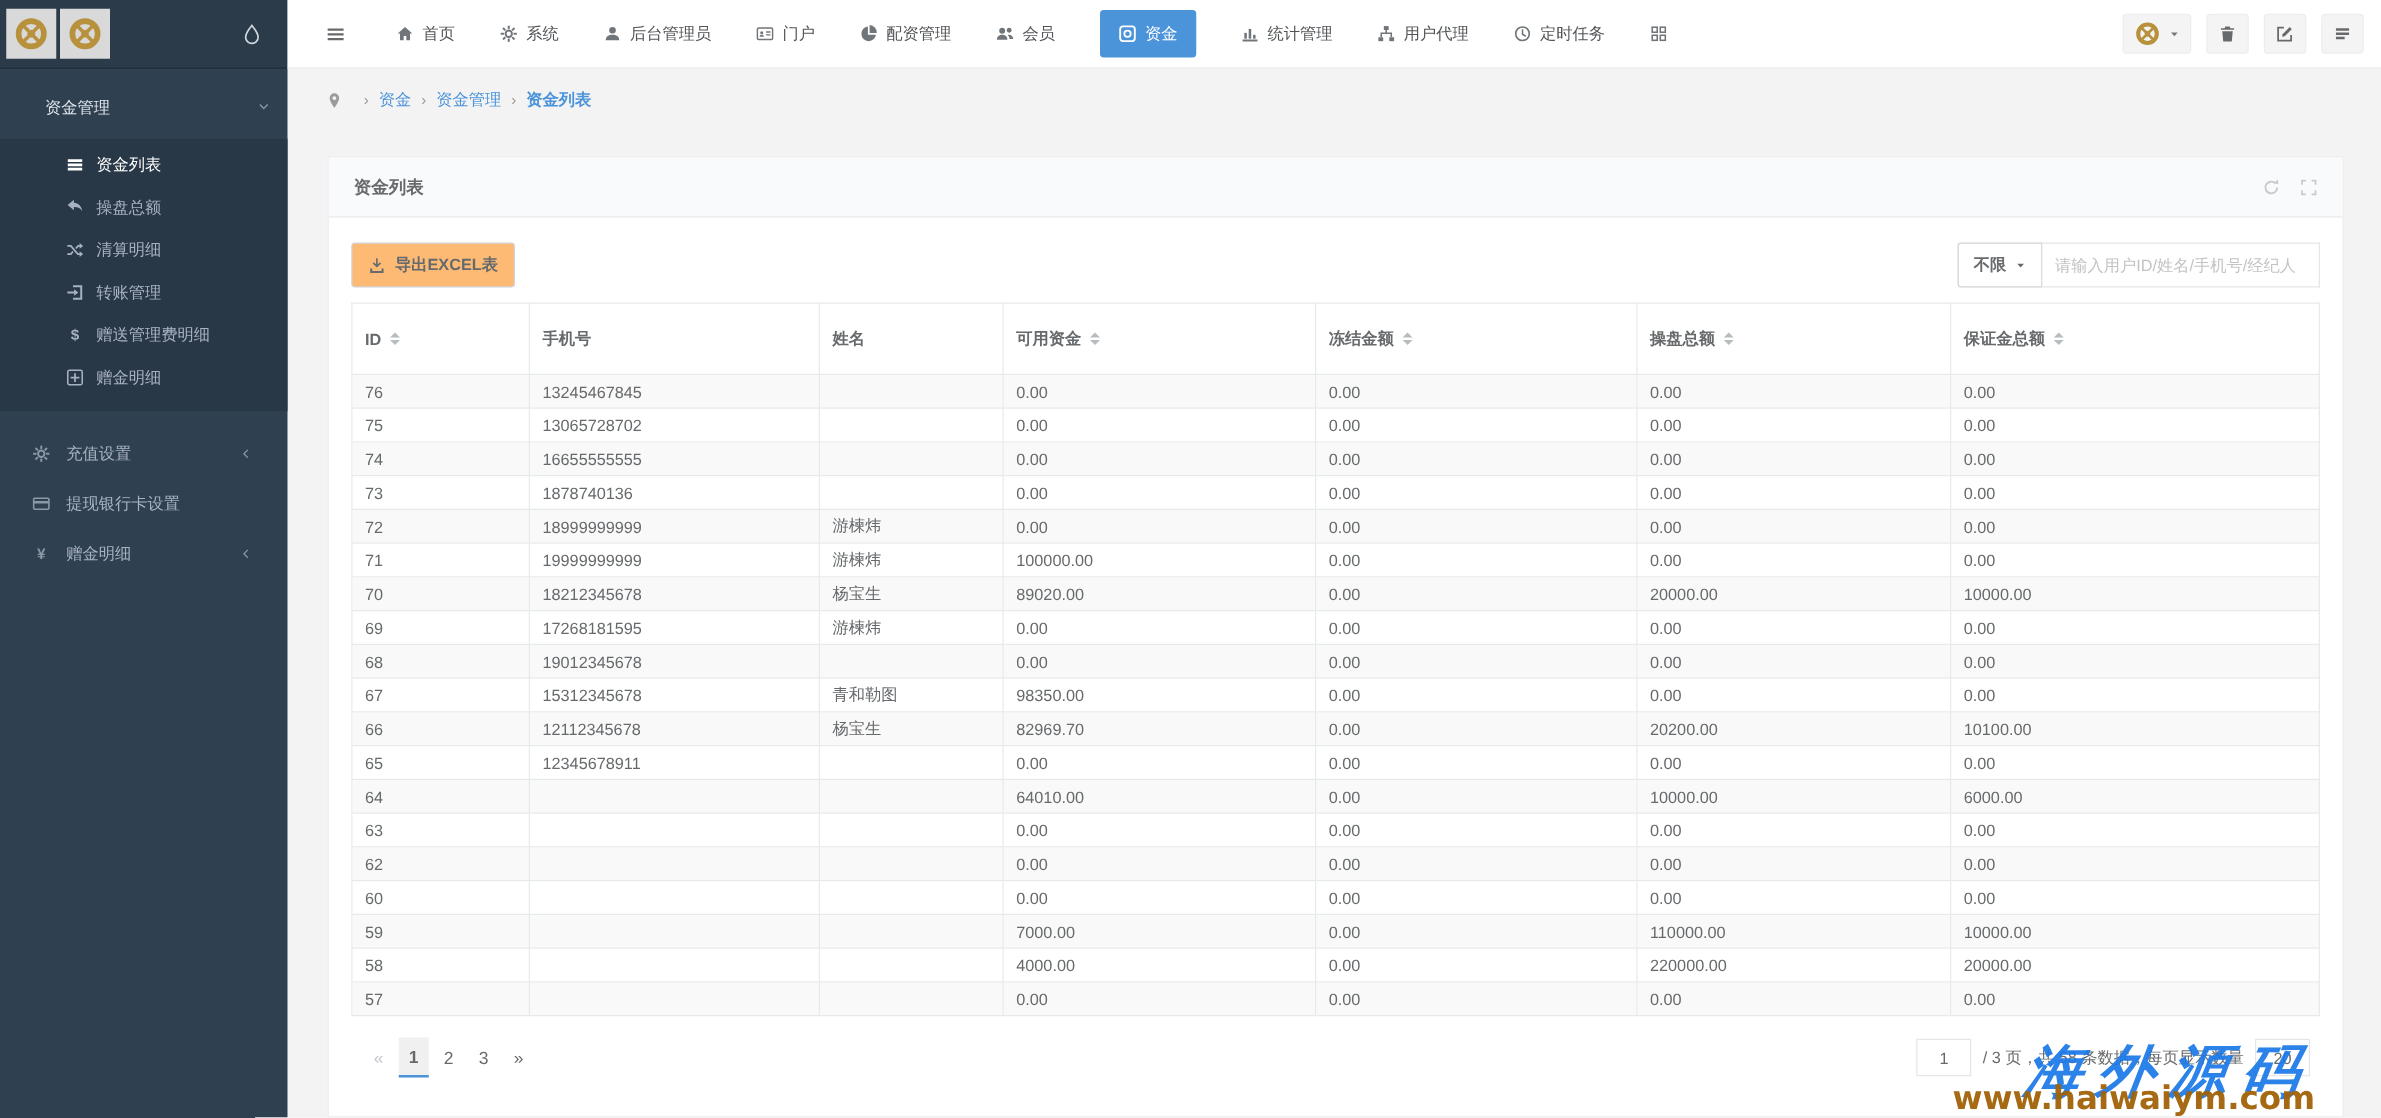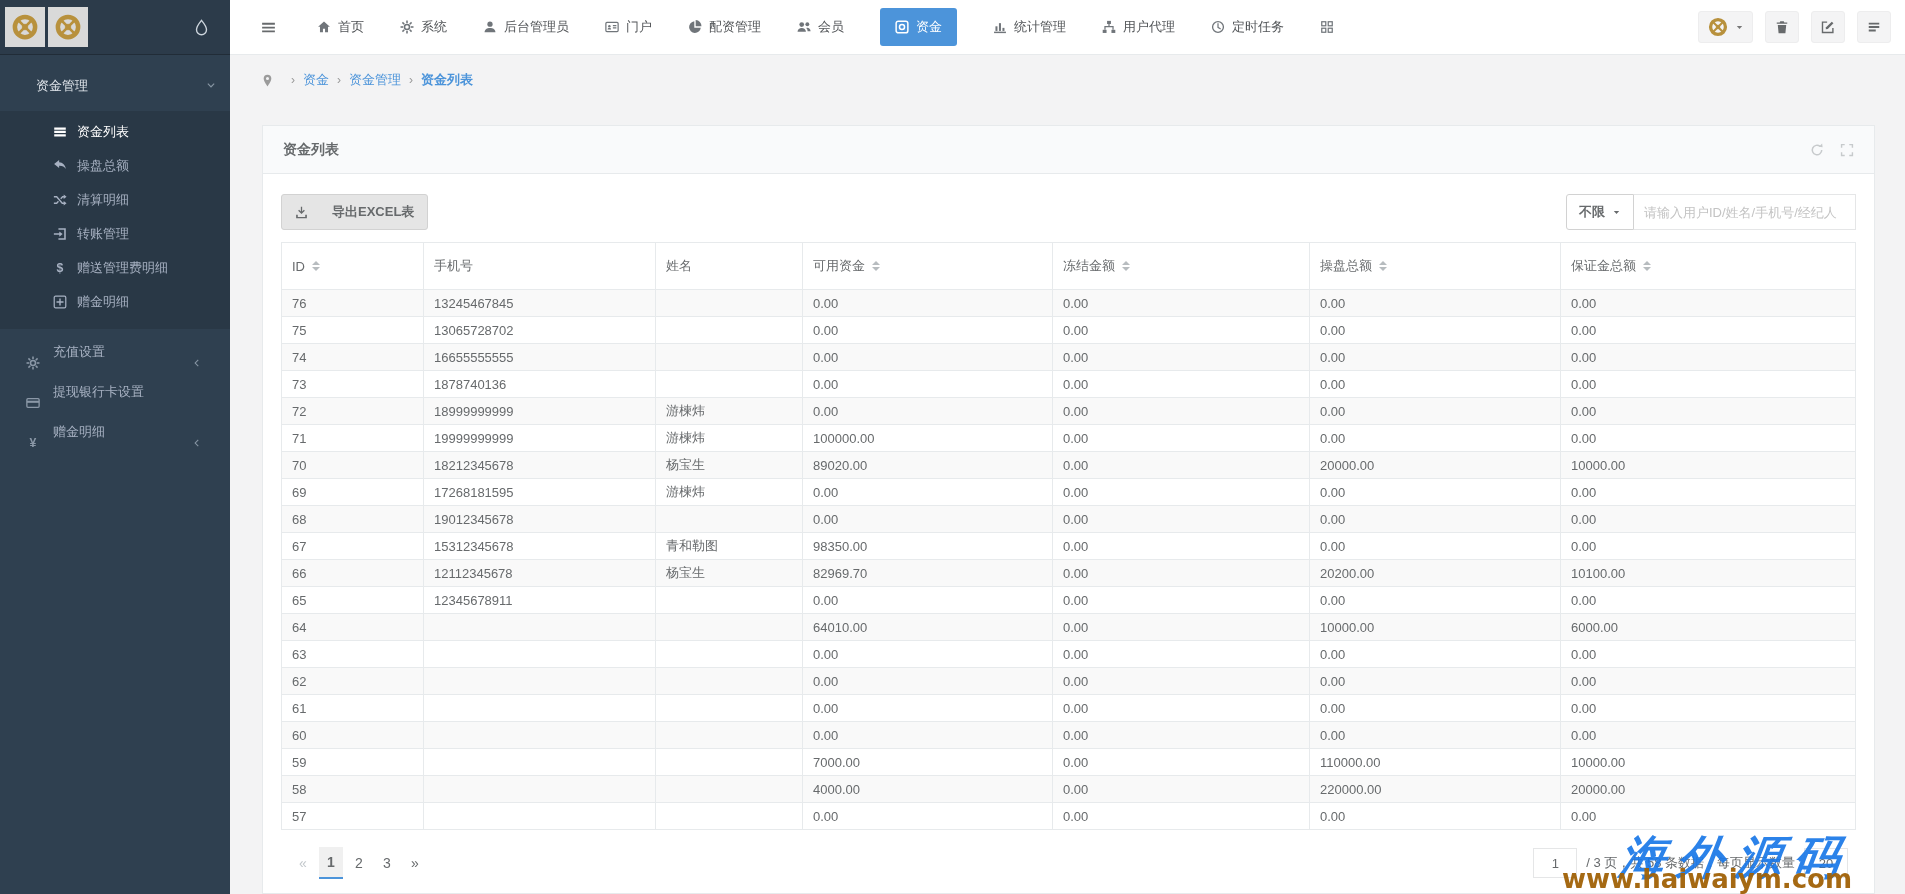--- a/index.html
+++ b/index.html
@@ -18,21 +18,21 @@
   .logo-box { width:40px; height:40px; background:#d9d9d9; margin-right:3px; display:flex; align-items:center; justify-content:center; }
   .logo-box .ic { font-size:30px; }
   .side-top .droplet { margin-left:auto; font-size:17px; color:#cdd5dd; }
   .side-section-head { display:flex; align-items:center; padding:22px 14px 16px 36px; font-size:13px; color:#dfe4ea; cursor:pointer; }
   .side-section-head .lbl { flex:1; }
   .side-section-head .ic { font-size:10px; color:#8795a3; }
   .side-submenu { background:#293846; padding:4px 0 10px 0; }
   .side-item { display:flex; align-items:center; height:34px; padding-left:52px; font-size:13px; color:#a7b1c2; cursor:pointer; }
   .side-item .ic { font-size:14px; width:15px; margin-right:10px; }
   .side-item.active { color:#ffffff; }
-  .side-root { display:flex; height:40px; padding:0 14px 0 25px; font-size:13px; color:#a7b1c2; cursor:pointer; }
+  .side-root { display:flex; align-items:center; height:40px; padding:0 14px 0 25px; font-size:13px; color:#a7b1c2; cursor:pointer; }
   .side-root .ic { font-size:14px; width:16px; margin-right:12px; color:#8b98a7; }
   .side-root .lbl { flex:1; }
   .side-root .chev { font-size:10px; color:#8795a3; }
   .side-roots { margin-top:14px; }
 
   
   .topbar { height:55px; background:#ffffff; display:flex; align-items:center; border-bottom:1px solid #e7eaec; padding:0 16px 0 30px; }
   .hamburger { font-size:17px; color:#676a6c; cursor:pointer; margin-right:40px; }
   .topnav { display:flex; align-items:center; gap:36px; }
   .nav-item { display:flex; align-items:center; gap:7px; font-size:13px; color:#525558; cursor:pointer; white-space:nowrap; }
@@ -56,35 +56,35 @@
   
   .panel { margin:20px 32px 0 32px; background:#fff; border:1px solid #e7eaec; display:flex; flex-direction:column; height:769px; }
   .panel-head { height:48px; background:#f9fafb; border-bottom:1px solid #e7eaec; display:flex; align-items:center; padding:0 20px; }
   .panel-title { font-size:14px; font-weight:bold; color:#676a6c; }
   .panel-tools { margin-left:auto; display:flex; gap:16px; color:#c7cacc; font-size:14px; }
   .panel-tools .ic { cursor:pointer; }
   .panel-body { padding:20px 18px 0 18px; position:relative; flex:1; }
 
   
   .toolbar { display:flex; align-items:center; }
-  .btn-export { display:flex; align-items:center; gap:24px; background:#e5e5e5; border:1px solid #d2d2d2; border-radius:3px;
+  .btn-export { display:flex; align-items:center; gap:8px; background:#fdba74; border:1px solid #d2d2d2; border-radius:3px;
     padding:8px 13px; font-size:13px; font-weight:bold; color:#676a6c; cursor:pointer; }
   .btn-export .ic { font-size:13px; }
   .toolbar-right { margin-left:auto; display:flex; }
   .btn-filter { display:flex; align-items:center; gap:7px; background:#fff; border:1px solid #d2d2d2; border-radius:3px 0 0 3px;
     padding:0 12px; height:36px; font-size:13px; font-weight:bold; color:#676a6c; cursor:pointer; }
   .btn-filter .caret { font-size:9px; color:#676a6c; }
   .search-input { width:222px; height:36px; border:1px solid #e5e6e7; border-left:none; padding:0 10px; font-size:13px; color:#676a6c;
     font-family:"Liberation Sans", sans-serif; outline:none; }
   .search-input::placeholder { color:#c3c3c3; }
 
   
   .grid-table { border-collapse:collapse; width:100%; margin-top:12px; table-layout:fixed; }
   .grid-table th, .grid-table td { border:1px solid #e7eaec; font-size:13px; color:#676a6c; text-align:left; overflow:hidden; white-space:nowrap; }
-  .grid-table th { height:47px; padding:0 10px; font-weight:normal; }
+  .grid-table th { height:57px; padding:0 10px; font-weight:bold; }
   .grid-table td { height:27px; padding:0 10px; }
   .grid-table tbody tr:nth-child(odd) { background:#f9f9f9; }
   .th-inner { display:flex; align-items:center; gap:7px; }
   .sorter { display:inline-flex; flex-direction:column; gap:2px; }
   .sorter i { width:0; height:0; border-left:4px solid transparent; border-right:4px solid transparent; display:block; }
   .sorter .up { border-bottom:4px solid #b7bcbf; }
   .sorter .dn { border-top:4px solid #b7bcbf; }
 
   
   .pagi-row { display:flex; align-items:center; margin-top:17px; padding:0 8px 0 10px; }
@@ -670,29 +670,20 @@
               <tr>
                 <td>62</td>
                 <td></td>
                 <td></td>
                 <td>0.00</td>
                 <td>0.00</td>
                 <td>0.00</td>
                 <td>0.00</td>
               </tr>
               <tr>
-                <td>61</td>
-                <td></td>
-                <td></td>
-                <td>0.00</td>
-                <td>0.00</td>
-                <td>0.00</td>
-                <td>0.00</td>
-              </tr>
-              <tr>
                 <td>60</td>
                 <td></td>
                 <td></td>
                 <td>0.00</td>
                 <td>0.00</td>
                 <td>0.00</td>
                 <td>0.00</td>
               </tr>
               <tr>
                 <td>59</td>

